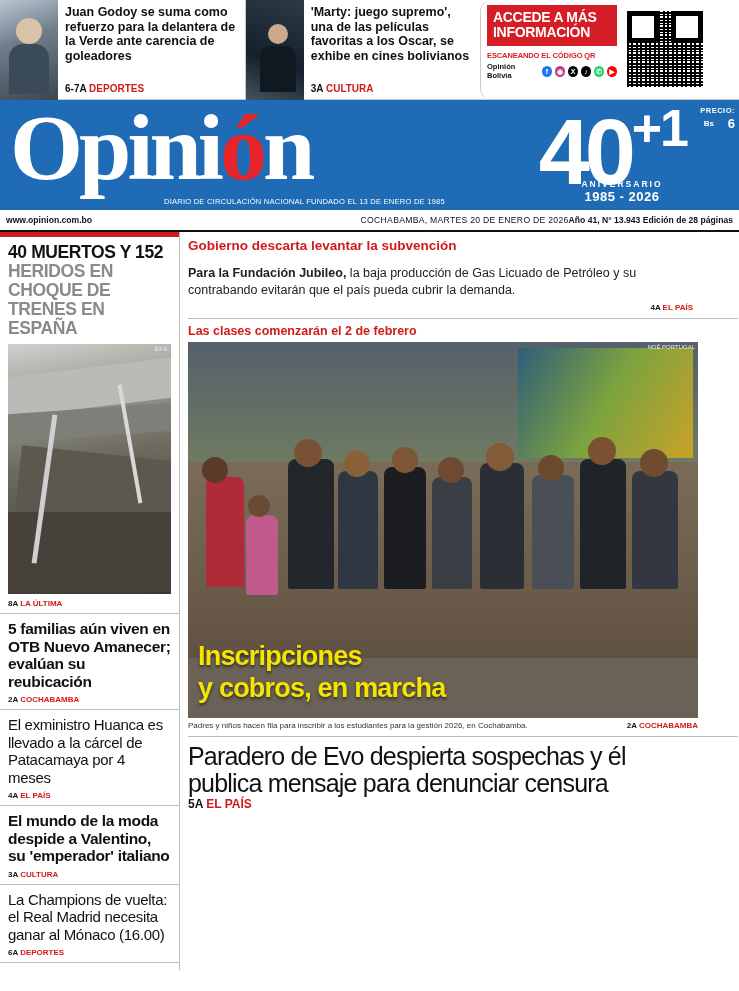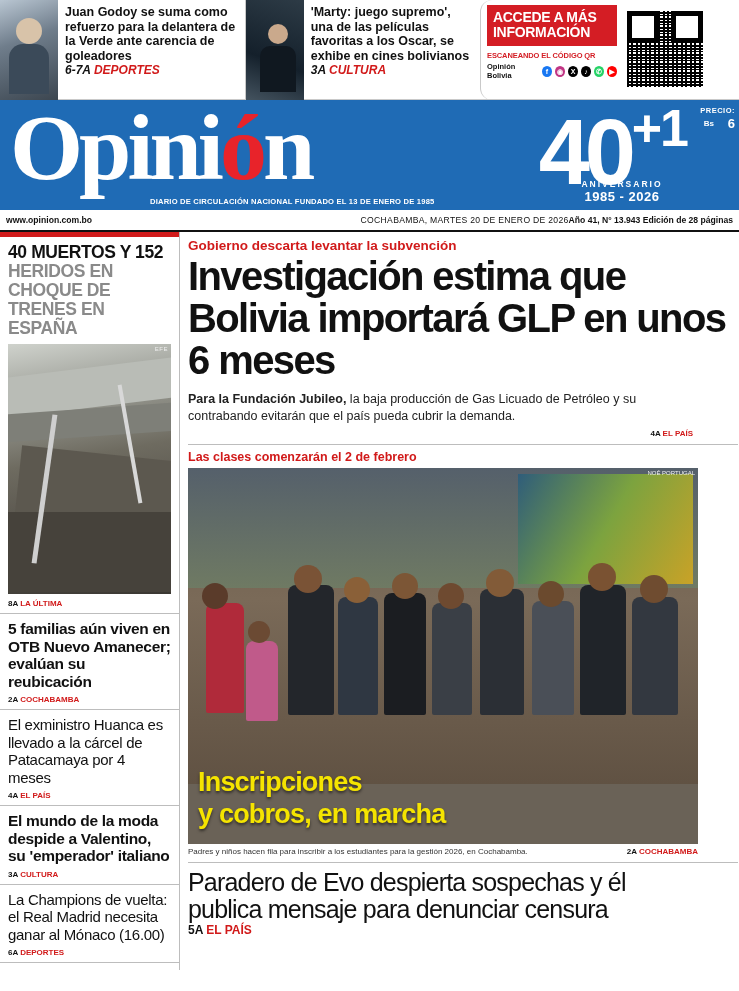--- a/index.html
+++ b/index.html
@@ -21,21 +21,21 @@
     position:absolute; border-radius:50%;
   }
   .ts-photo.a .blob1 { width:26px;height:26px; background:#d8c3a9; left:16px; top:18px; }
   .ts-photo.a .blob2 { width:40px;height:50px; background:#3b4a59; left:9px; top:44px; border-radius:14px 14px 0 0;}
   .ts-photo.b .blob1 { width:20px;height:20px; background:#caa98c; left:22px; top:24px; }
   .ts-photo.b .blob2 { width:36px;height:46px; background:#101820; left:14px; top:46px; border-radius:10px 10px 0 0;}
   .ts-text { padding:5px 7px 3px 7px; }
   .ts-text .hl {
     font-weight:bold; font-size:12.5px; line-height:14.6px; color:#111;
   }
-  .ts-tag { margin-top:0; font-size:12px; font-weight:bold;font-style:italic; }
+  .ts-tag { margin-top:20px; font-size:10px; font-weight:bold; }
   .ts-tag .pg { color:#111; }
   .ts-tag .sec { color:#d11a1a; }
 
   .ts1 { width:245px; }
   .ts1 .ts-text { width:187px; }
   .ts2 { width:235px; border-left:1px solid #c9c9c9; }
   .ts2 .ts-text { width:177px; }
 
   
   .qrbox { width:259px; height:100px; border-left:1px solid #c9c9c9; padding:5px 6px; display:flex;border-radius:12px; }
@@ -84,21 +84,21 @@
   .anniv { position:absolute; right:52px; bottom:6px; text-align:center; width:130px;}
   .anniv .a1 { font-size:8.5px; color:#fff; letter-spacing:2px; font-weight:bold;}
   .anniv .a2 { font-size:13px; color:#fff; font-weight:bold; letter-spacing:0.5px;}
   .pricebox {
     position:absolute; right:0; top:0; width:48px; height:110px; background:#1f6bb5;
   }
   .price-lbl { position:absolute; right:4px; top:6px; color:#fff; font-size:7.5px; font-weight:bold; letter-spacing:0.5px;}
   .price-val { position:absolute; right:4px; top:16px; color:#fff; font-size:13px; font-weight:bold;}
   .price-cur { position:absolute; right:25px; top:19px; color:#fff; font-size:8px; font-weight:bold;}
   .mh-sub {
-    position:absolute; left:150px; bottom:4px; font-size:7.6px; color:#fff; font-weight:bold; letter-spacing:0.2px;margin-top:8px;
+    position:absolute; left:164px; bottom:4px; font-size:7.6px; color:#fff; font-weight:normal; letter-spacing:0.2px;margin-top:8px;
   }
 
   
   .infobar { height:22px; border-bottom:2px solid #111; display:flex; align-items:center; font-size:8.6px; color:#111; padding:0 6px; }
   .infobar .left { font-weight:bold; }
   .infobar .center { flex:1; text-align:right; font-weight:normal; letter-spacing:0.3px;margin-left:40px;}
   .infobar .right { font-weight:bold; }
 
   
   .body { display:flex; height:738px; }
@@ -299,21 +299,20 @@
           <span class="pg">6A</span>
           <span class="sec">DEPORTES</span>
         </div>
       </div>
 
     </div>
 
     <div class="col-main">
 
       <div class="kicker-red">Gobierno descarta levantar la subvención</div>
-      <div class="main-head">Investigación estima que Bolivia importará GLP en unos 6 meses</div>
       <div class="main-deck">
         <b>Para la Fundación Jubileo,</b><span> la baja producción de Gas Licuado de Petróleo y su contrabando evitarán que el país pueda cubrir la demanda.</span>
       </div>
       <div class="deck-tag">
         <span class="pg">4A</span>
         <span class="sec">EL PAÍS</span>
       </div>
 
       <div class="sep"></div>
       <div class="sec-kicker">Las clases comenzarán el 2 de febrero</div>

